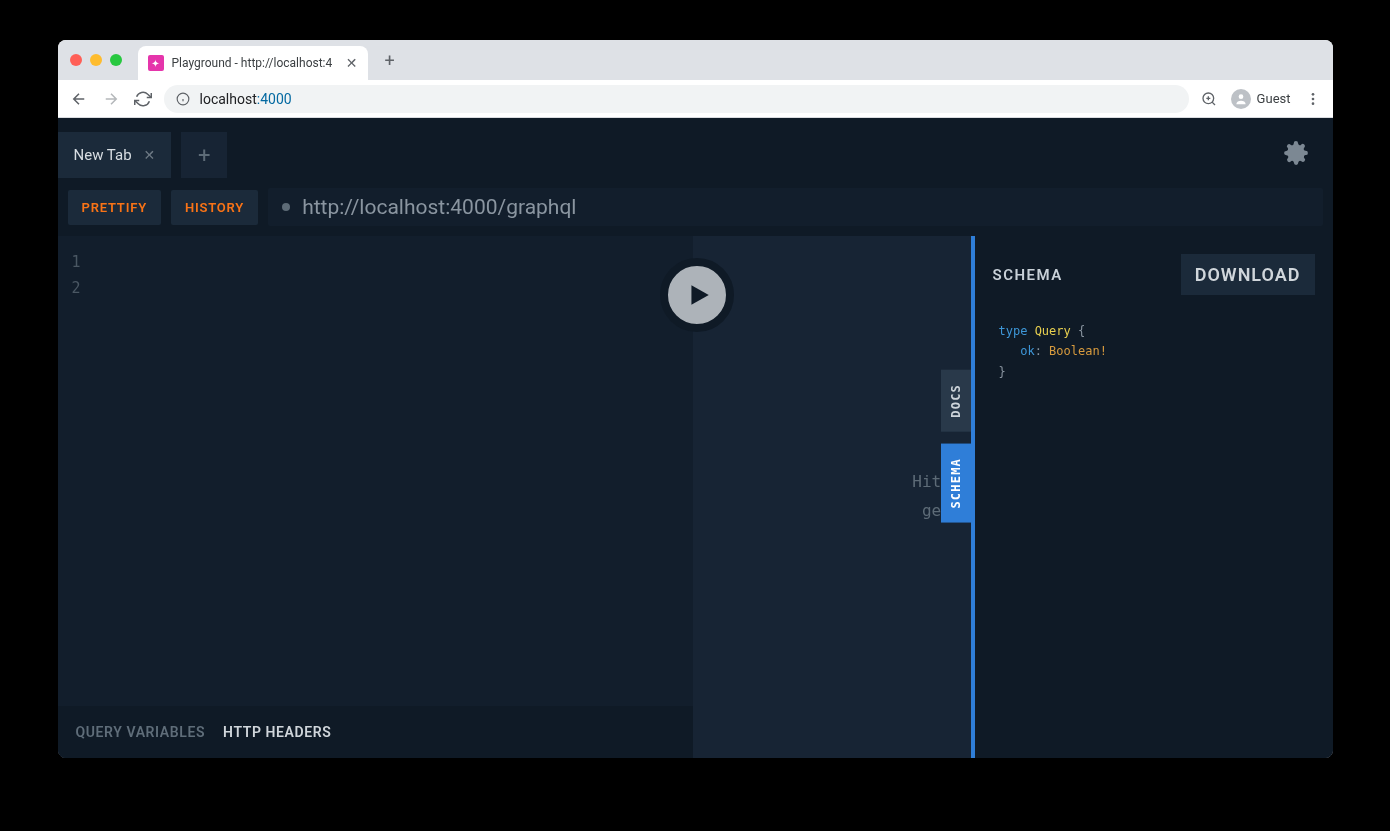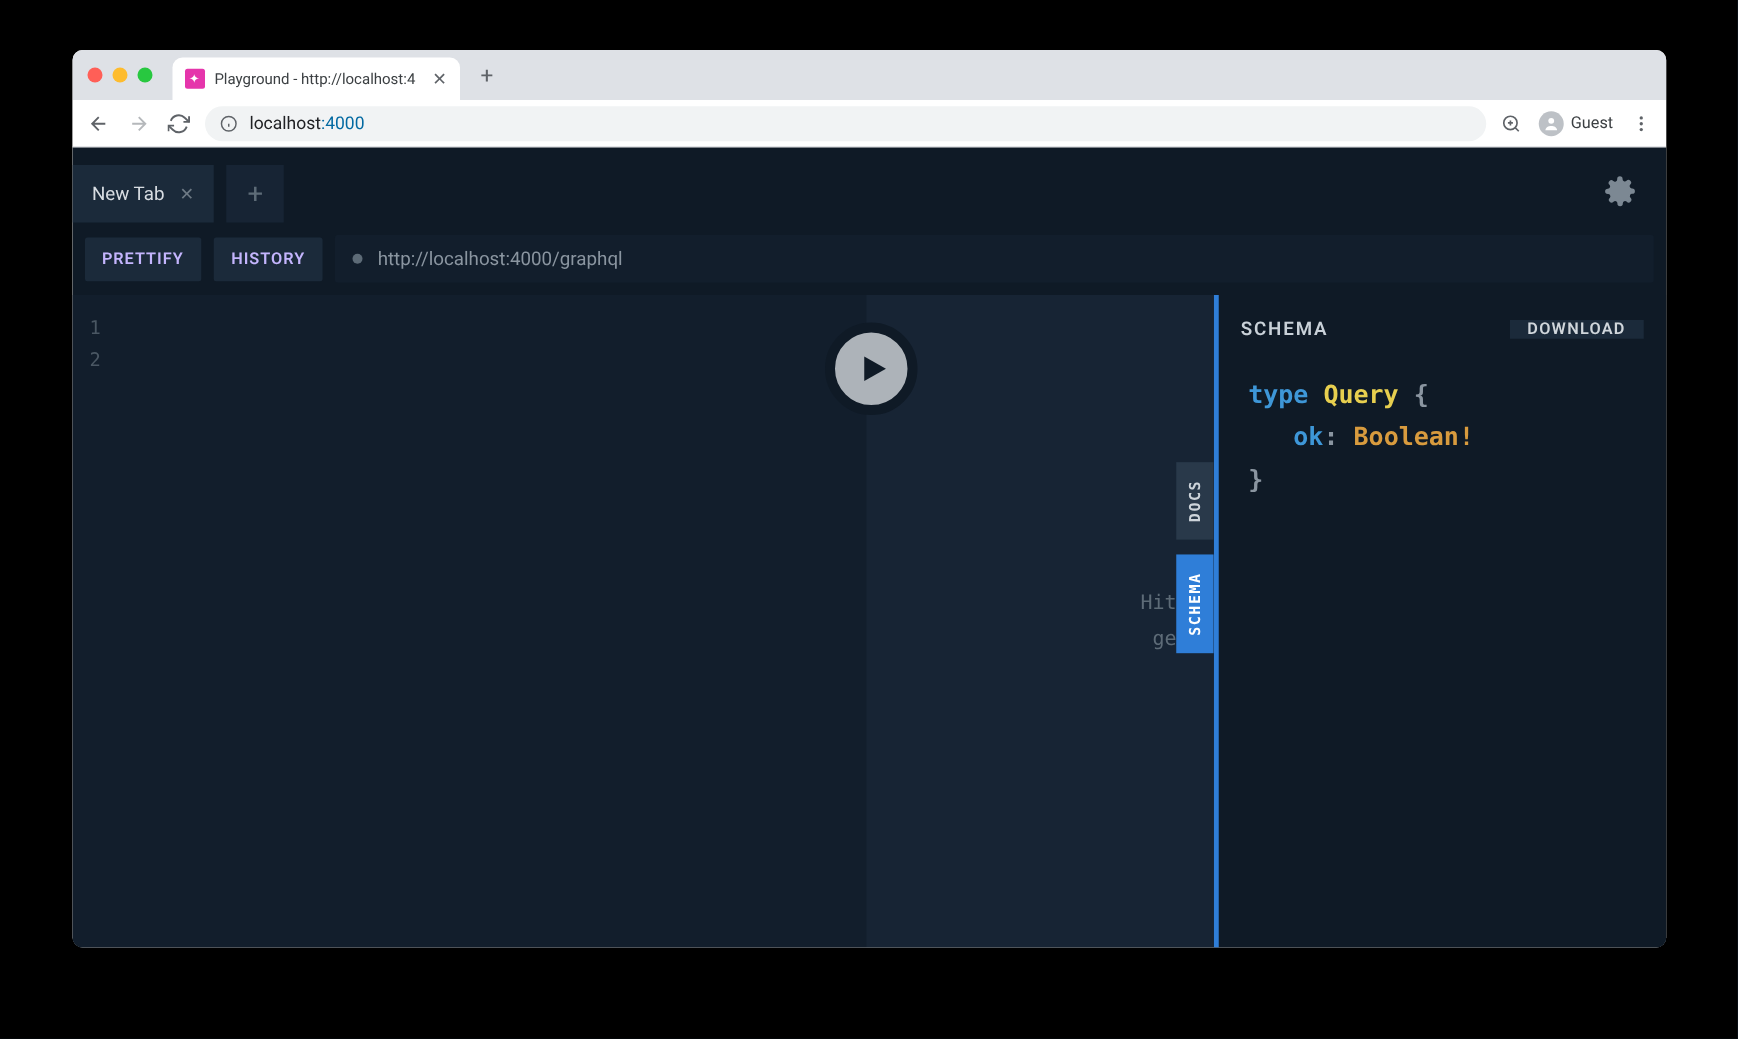--- a/index.html
+++ b/index.html
@@ -159,39 +159,39 @@
       padding-right: 10px;
     }
     .pg-toolbar {
       display: flex;
       align-items: center;
       padding: 10px 10px;
       gap: 10px;
     }
     .pg-btn {
       background: #1b2a3a;
-      color: #c4b5fd;
+      color: #f97316;
       font-size: 13px;
       font-weight: 600;
       letter-spacing: 0.8px;
       padding: 10px 14px;
       border-radius: 2px;
       cursor: pointer;
     }
     .pg-url {
       flex: 1;
       background: #121e2c;
       border-radius: 2px;
       height: 38px;
       display: flex;
       align-items: center;
       padding: 0 14px;
       gap: 12px;
       color: #8a95a0;
-      font-size: 15px;
+      font-size: 21px;
     }
     .dot { width: 8px; height: 8px; border-radius: 50%; background: #5d6b77; }
     .pg-main {
       flex: 1;
       display: flex;
       position: relative;
     }
     .editor-pane {
       width: 635px;
       background: #121e2c;
@@ -291,32 +291,31 @@
     }
     .schema-title {
       color: #c9d1d8;
       font-size: 15px;
       font-weight: 600;
       letter-spacing: 1.5px;
     }
     .download-btn {
       background: #1b2a3a;
       color: #d0d6db;
-      font-size: 13px;
+      font-size: 18px;
       font-weight: 600;
       letter-spacing: 1px;
-      padding: 0 14px;
+      padding: 10px 14px;
       cursor: pointer;
     }
     .schema-body {
       padding: 8px 24px;
       font-family: "SFMono-Regular", Consolas, monospace;
-      font-size: 20px;
+      font-size: 12px;
       line-height: 1.7;
-      font-weight: bold;
     }
     .kw { color: #3e97d8; }
     .typename { color: #e7cf4f; }
     .field { color: #3e97d8; }
     .fieldtype { color: #d89b3e; }
     .brace { color: #8a95a0; }
     .bang { color: #d89b3e; }
   </style>
 </head>
 <body>
@@ -420,20 +419,24 @@
       </div>
     </div>
 
     <div class="pg-main">
       <div class="editor-pane">
         <div class="code-area">
           <div class="gutter">
             <div>1</div>
             <div>2</div>
           </div>
+        </div>
+        <div class="bottom-tabs">
+          <div class="bottom-tab">QUERY VARIABLES</div>
+          <div class="bottom-tab active">HTTP HEADERS</div>
         </div>
       </div>
 
       <div class="play-btn">
         <svg width="26" height="26" viewBox="0 0 24 24" fill="#0f1a26">
             <path d="M5 3l16 9-16 9V3z"></path>
           </svg>
       </div>
 
       <div class="result-pane">

